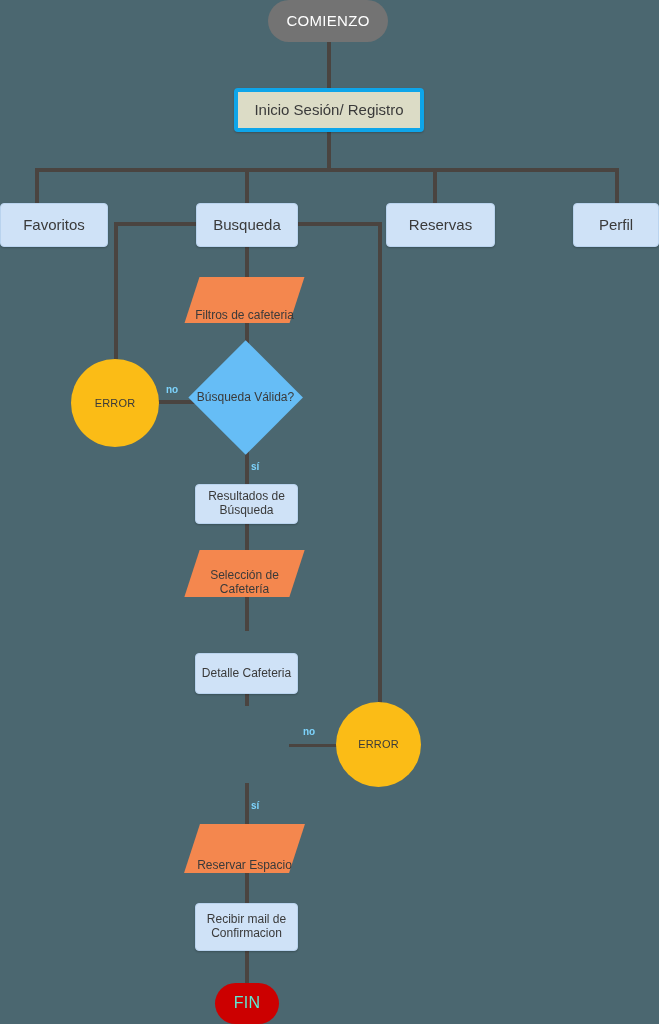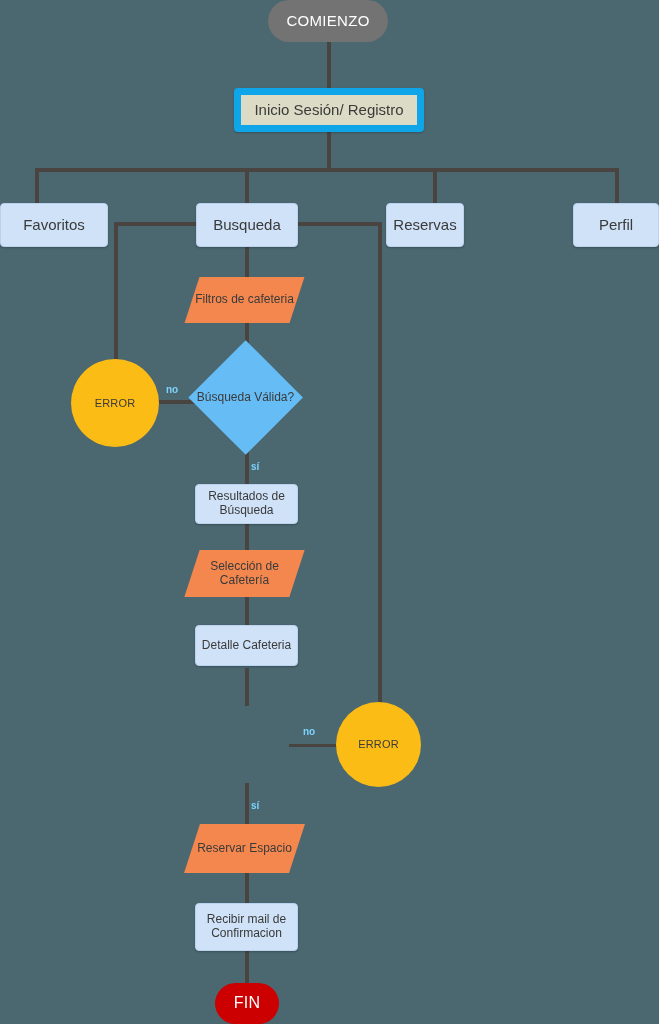--- a/index.html
+++ b/index.html
@@ -42,43 +42,44 @@
   
   .terminator {
     border-radius: 24px;
     background: #737373;
     color: #ffffff;
     font-size: 15px;
     letter-spacing: 0.3px;
   }
   .terminator.end {
     background: #cc0000;
-    color: #ffffff;
+    color: #5eead4;
     font-size: 16px;
   }
 
   
   .process {
     background: #cfe2f7;
     border: 1px solid #b9d3ee;
     border-radius: 4px;
     font-size: 12px;
     box-shadow: 0 1px 2px rgba(0,0,0,0.22);
   }
   .process.wide { font-size: 15px; }
   .process.start-auth {
     background: #dcdcc6;
-    border: 7px solid #0ea5e9;
+    border: 4px solid #0ea5e9;
     font-size: 15px;
   }
 
   
   .io {
     background: transparent;
     font-size: 12px;
+    align-items: flex-end;
   }
   .io .io-shape {
     position: absolute;
     inset: 0;
     background: #f4874e;
     transform: skewX(-18deg);
     z-index: -1;
   }
   .io .io-label { position: relative; z-index: 1; }
 
@@ -167,21 +168,21 @@
   </div>
 
   <div class="node process wide" style="left:0px; top:203px; width:108px; height:44px;">
     <span>Favoritos</span>
   </div>
 
   <div class="node process wide" style="left:196px; top:203px; width:102px; height:44px;">
     <span>Busqueda</span>
   </div>
 
-  <div class="node process wide" style="left:386px; top:203px; width:78px; height:44px;">
+  <div class="node process wide" style="left:386px; top:203px; width:109px; height:44px;">
     <span>Reservas</span>
   </div>
 
   <div class="node process wide" style="left:573px; top:203px; width:86px; height:44px;">
     <span>Perfil</span>
   </div>
 
   <div class="node io" style="left:192px; top:277px; width:105px; height:46px;">
     <span class="io-shape"></span>
     <span class="io-label">Filtros de cafeteria</span>
@@ -198,21 +199,21 @@
 
   <div class="node process" style="left:195px; top:484px; width:103px; height:40px;">
     <span>Resultados de Búsqueda</span>
   </div>
 
   <div class="node io" style="left:192px; top:550px; width:105px; height:47px;">
     <span class="io-shape"></span>
     <span class="io-label">Selección de Cafetería</span>
   </div>
 
-  <div class="node process" style="left:195px; top:625px; width:103px; height:41px;text-align:right;">
+  <div class="node process" style="left:195px; top:653px; width:103px; height:41px;text-align:right;">
     <span>Detalle Cafeteria</span>
   </div>
 
 
   <div class="node error-circle" style="left:336px; top:702px; width:85px; height:85px;">
     <span>ERROR</span>
   </div>
 
   <div class="node io" style="left:192px; top:824px; width:105px; height:49px;">
     <span class="io-shape"></span>

